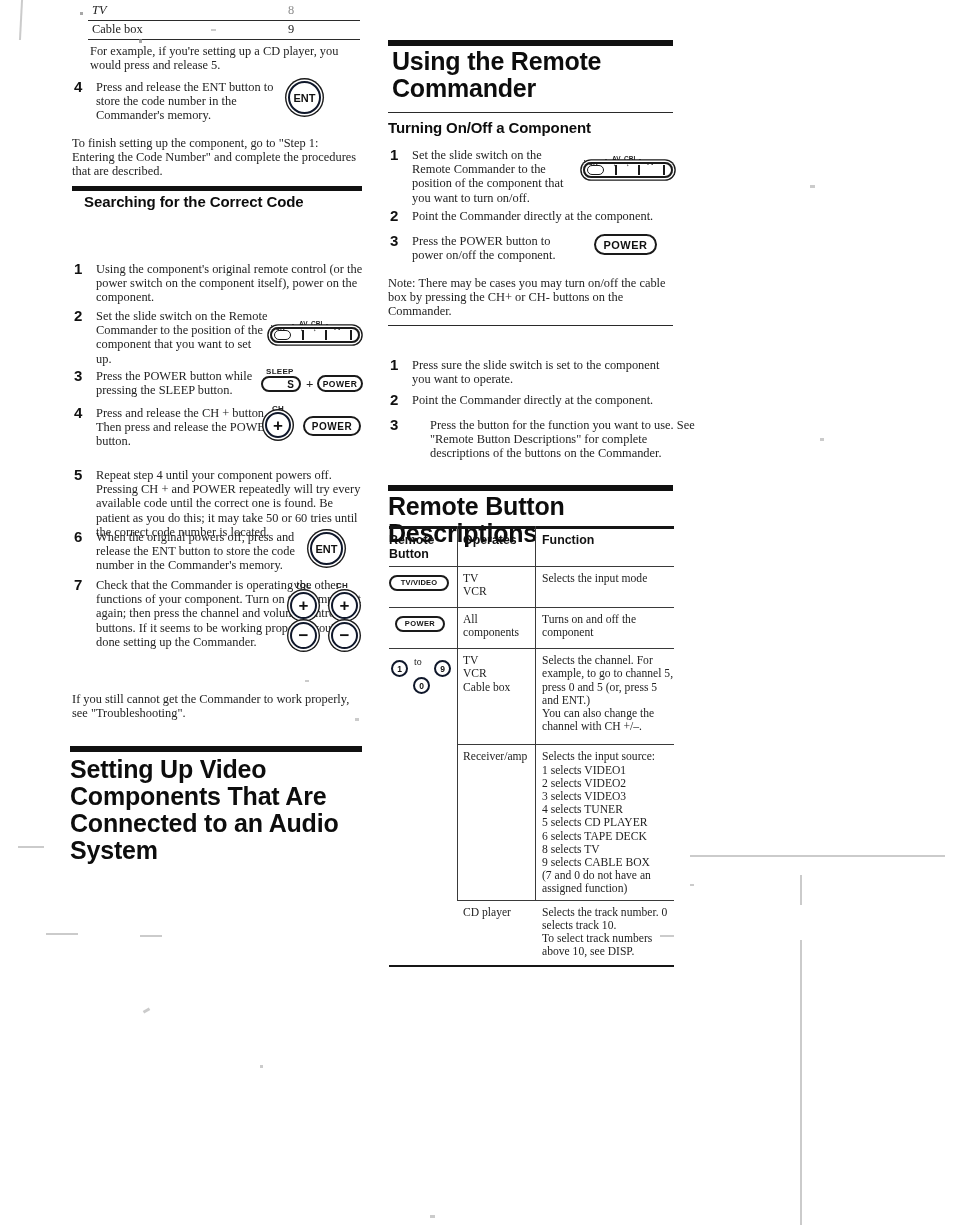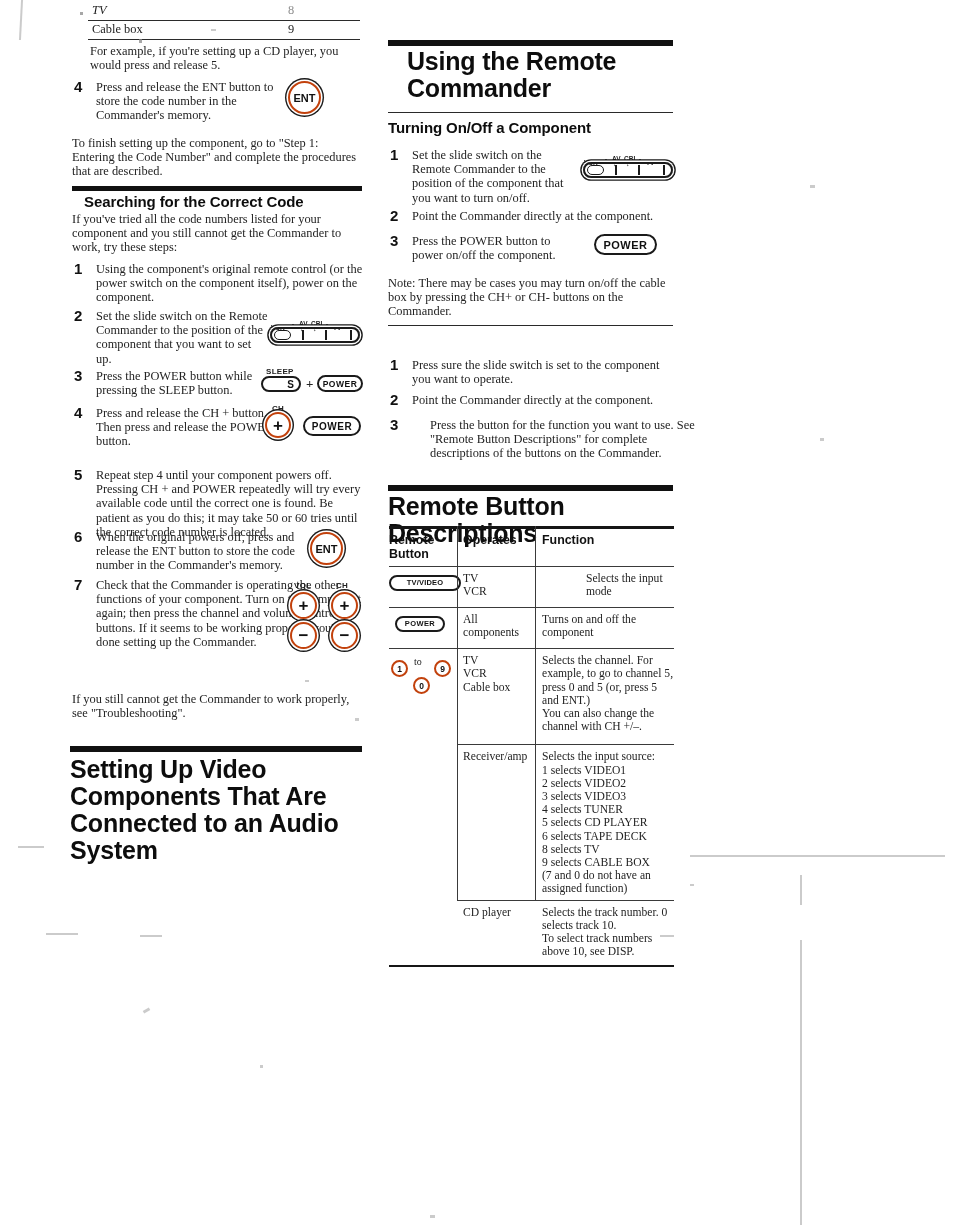--- a/index.html
+++ b/index.html
@@ -105,21 +105,21 @@
     font-family: "Liberation Sans", sans-serif;
     font-weight: bold;
     display: flex;
     align-items: center;
     justify-content: center;
     color: #111;
     background: #fff;
     box-sizing: border-box;
   }
   .circ {
-    border: 2px solid #c2410c;
+    border: 2px solid #0f172a;
     border-radius: 50%;
     display: flex;
     align-items: center;
     justify-content: center;
     font-family: "Liberation Sans", sans-serif;
     font-weight: bold;
     color: #111;
     background: #fff;
     box-sizing: border-box;
   }
@@ -255,21 +255,20 @@
   <div class="icon-art" style="left:288px; top:81px;">
     <div class="circ dbl" style="width:33px; height:33px; font-size:11px;">
       <span>ENT</span>
     </div>
   </div>
 
   <div class="body-text" style="position:absolute; left:72px; top:136px; width:290px;">To finish setting up the component, go to "Step 1: Entering the Code Number" and complete the procedures that are described.</div>
 
   <div class="rule-thick" style="position:absolute; left:72px; top:186px; width:290px;"></div>
   <div class="sans-h2" style="position:absolute; left:84px; top:192px; width:300px;">Searching for the Correct Code</div>
-  <div class="body-text" style="position:absolute; left:72px; top:212px; width:292px;">If you've tried all the code numbers listed for your component and you still cannot get the Commander to work, try these steps:</div>
 
   <div class="step" style="left:74px; top:262px; width:292px;">
     <span class="step-num">1</span>
     <div class="step-body body-text" style="width:270px;">Using the component's original remote control (or the power switch on the component itself), power on the component.</div>
   </div>
 
   <div class="step" style="left:74px; top:309px; width:200px;">
     <span class="step-num">2</span>
     <div class="step-body body-text" style="width:172px;">Set the slide switch on the Remote Commander to the position of the component that you want to set up.</div>
   </div>
@@ -367,21 +366,21 @@
       <span>−</span>
     </div>
   </div>
 
   <div class="body-text" style="position:absolute; left:72px; top:692px; width:292px;">If you still cannot get the Commander to work properly, see "Troubleshooting".</div>
 
   <div class="rule-thick" style="position:absolute; left:70px; top:746px; width:292px; height:6px;"></div>
   <div class="sans-h1" style="position:absolute; left:70px; top:756px; width:282px;">Setting Up Video Components That Are Connected to an Audio System</div>
 
   <div class="rule-thick" style="position:absolute; left:388px; top:40px; width:285px; height:6px;"></div>
-  <div class="sans-h1" style="position:absolute; left:407px; top:48px; width:270px;">Using the Remote Commander</div>
+  <div class="sans-h1" style="position:absolute; left:392px; top:48px; width:270px;">Using the Remote Commander</div>
 
   <div class="rule-thin" style="position:absolute; left:388px; top:112px; width:285px;"></div>
   <div class="sans-h2" style="position:absolute; left:388px; top:118px; width:285px;">Turning On/Off a Component</div>
 
   <div class="step" style="left:390px; top:148px; width:190px;">
     <span class="step-num">1</span>
     <div class="step-body body-text" style="width:170px;">Set the slide switch on the Remote Commander to the position of the component that you want to turn on/off.</div>
   </div>
 
   <div class="slide-switch" style="left:583px; top:155px;">
@@ -440,27 +439,27 @@
 
     <div class="rt-row" style="padding:4px 0 5px 0;">
       <div class="rt-c1 rt-head" style="white-space:pre-line;">Remote Button</div>
       <div class="rt-c2 rt-head">Operates</div>
       <div class="rt-c3 rt-head">Function</div>
     </div>
     <div class="tline"></div>
 
     <div class="rt-row" style="padding:5px 0 5px 0; min-height:30px;">
       <div class="rt-c1">
-        <div class="pill" style="width:72px; height:16px; font-size:7.5px; margin-top:3px; letter-spacing:0.2px;">
+        <div class="pill" style="width:60px; height:16px; font-size:7.5px; margin-top:3px; letter-spacing:0.2px;">
           <span>TV/VIDEO</span>
         </div>
       </div>
       <div class="rt-c2 rt-cell" style="white-space:pre-line;">TV
 VCR</div>
-      <div class="rt-c3 rt-cell" style="white-space:pre-line;margin-left:44px;">Selects the input mode</div>
+      <div class="rt-c3 rt-cell" style="white-space:pre-line;">Selects the input mode</div>
     </div>
     <div class="tline"></div>
 
     <div class="rt-row" style="padding:5px 0 5px 0; min-height:30px;">
       <div class="rt-c1">
         <div class="pill" style="width:50px; height:16px; font-size:7.5px; margin-top:3px; margin-left:6px; letter-spacing:0.4px;">
           <span>POWER</span>
         </div>
       </div>
       <div class="rt-c2 rt-cell" style="white-space:pre-line;">All

